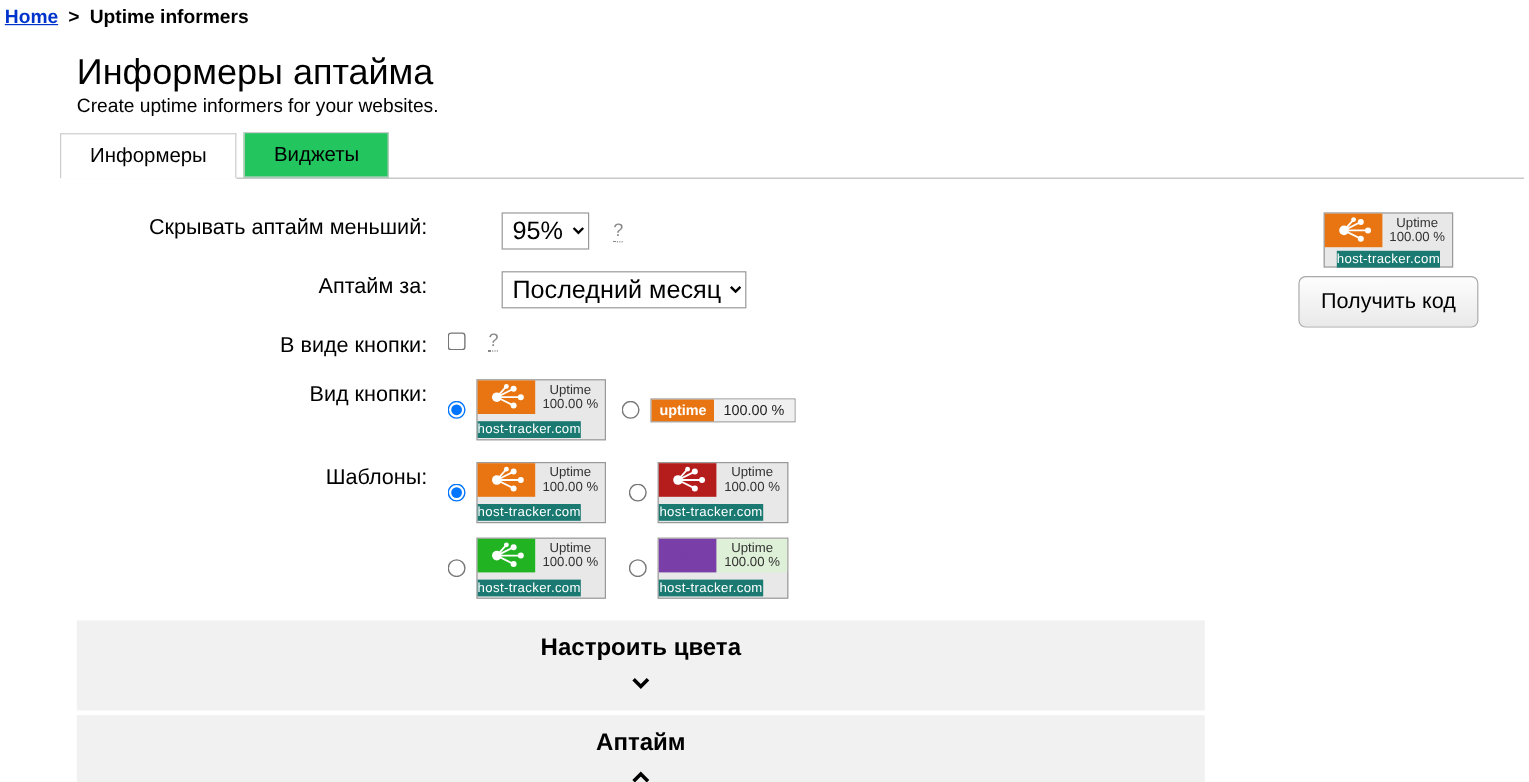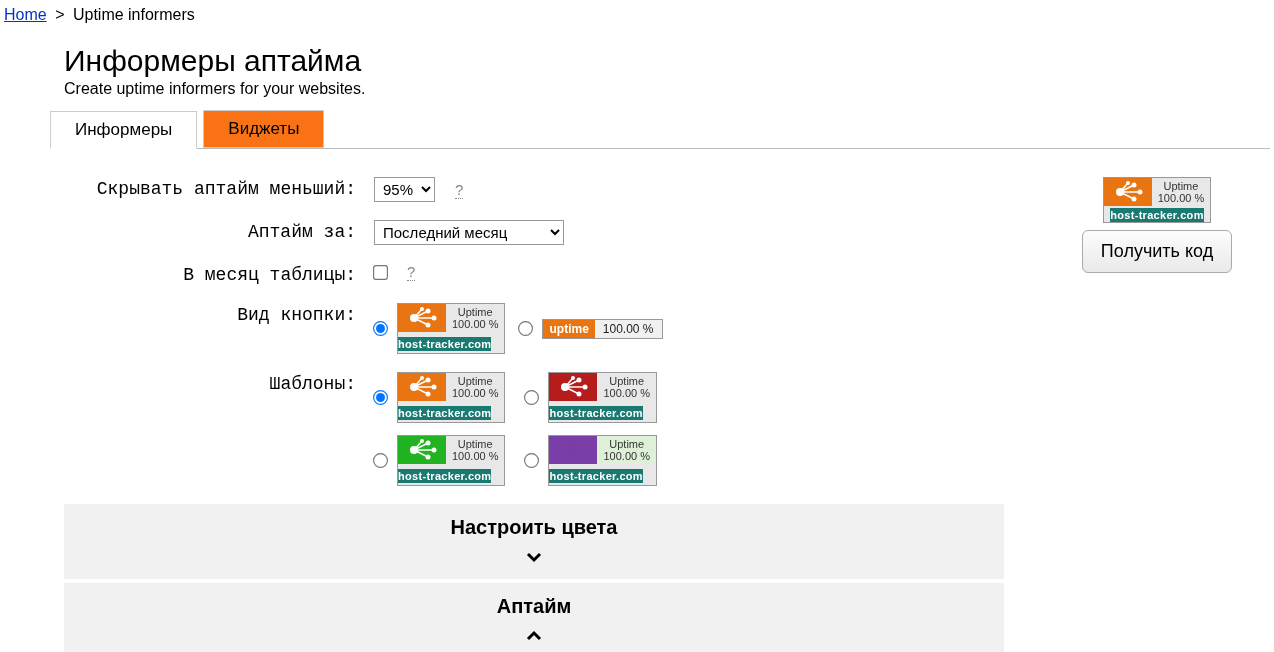--- a/index.html
+++ b/index.html
@@ -5,40 +5,40 @@
   * { box-sizing: border-box; }
   body {
     font-family: Verdana, Arial, sans-serif;
     font-size: 14px;
     margin: 0;
     padding: 6px 4px;
     color: #000;
     background: #fff;
   }
   a { color: #0033cc; text-decoration: underline; }
-  .breadcrumb { font-size: 16px; margin-bottom: 20px; }
+  .breadcrumb { font-size: 16px; margin-bottom: 20px; font-weight: bold; }
   .breadcrumb .sep { margin: 0 4px; }
 
   .content { margin-left: 60px; }
   h1 { font-size: 30px; font-weight: normal; margin: 0 0 2px 0; }
   .subtitle { font-size: 16px; margin-bottom: 12px; }
 
   .tabs {
     border-bottom: 1px solid #bbb;
     display: flex;
     align-items: flex-end;
     margin-bottom: 28px;
     margin-left: -14px;
   }
   .tab {
     padding: 8px 24px;
     font-size: 17px;
     cursor: pointer;
     border: 1px solid #ccc;
-    background: #f97316;
+    background: #22c55e;
     margin-right: 6px;
     position: relative;
   }
   .tab.active {
     background: #fff;
     border-bottom: 1px solid #fff;
     margin-bottom: -1px;
   }
 
   .layout { display: flex; align-items: flex-start; }
@@ -49,28 +49,28 @@
     display: flex;
     align-items: flex-start;
     margin-bottom: 18px;
     font-size: 18px;
   }
   .form-label {
     width: 310px;
     text-align: right;
     padding-right: 18px;
     padding-top: 2px;
-    font-family: Liberation Mono, monospace;
   }
   .form-control { display: flex; align-items: center; flex-wrap: wrap; gap: 6px 14px; }
   .form-control select {
-    font-size: 15px;
+    font-size: 21px;
     padding: 2px 4px;
     border: 1px solid #999;
     background: #fff;
+    margin-left: 44px;
   }
   .help {
     font-size: 15px;
     color: #888;
     border-bottom: 1px dotted #888;
     margin-left: 6px;
     cursor: help;
   }
   input[type="radio"], input[type="checkbox"] { transform: scale(1.15); margin: 0; }
 
@@ -91,21 +91,21 @@
   }
   .badge-text {
     font-size: 11px;
     line-height: 12px;
     text-align: center;
     padding: 2px 6px;
     color: #333;
   }
   .badge-bottom {
     font-size: 11px;
-    font-weight: bold;
+    font-weight: normal;
     color: #fff;
     text-align: center;
     padding: 1px 0;
     letter-spacing: 0.3px;
   }
   .badge-orange .badge-icon { background: #e87511; }
   .badge-orange .badge-bottom { background: #1a7a72; }
   .badge-red .badge-icon { background: #b51d1d; }
   .badge-red .badge-bottom { background: #1a7a72; }
   .badge-green .badge-icon { background: #22b322; }
@@ -201,21 +201,21 @@
       <div class="form-row">
         <div class="form-label">Аптайм за:</div>
         <div class="form-control">
           <select style="min-width:190px">
             <option>Последний месяц</option>
           </select>
         </div>
       </div>
 
       <div class="form-row">
-        <div class="form-label">В месяц таблицы:</div>
+        <div class="form-label">В виде кнопки:</div>
         <div class="form-control">
           <input type="checkbox" style="">
           <span class="help">?</span>
         </div>
       </div>
 
       <div class="form-row">
         <div class="form-label">Вид кнопки:</div>
         <div class="form-control">
           <span class="radio-opt">

